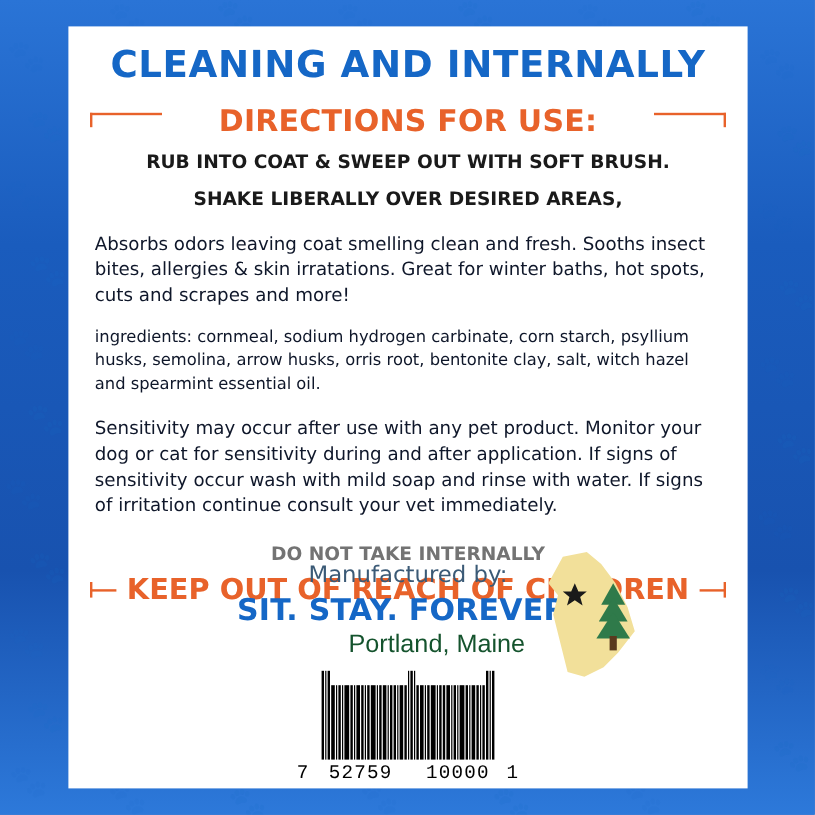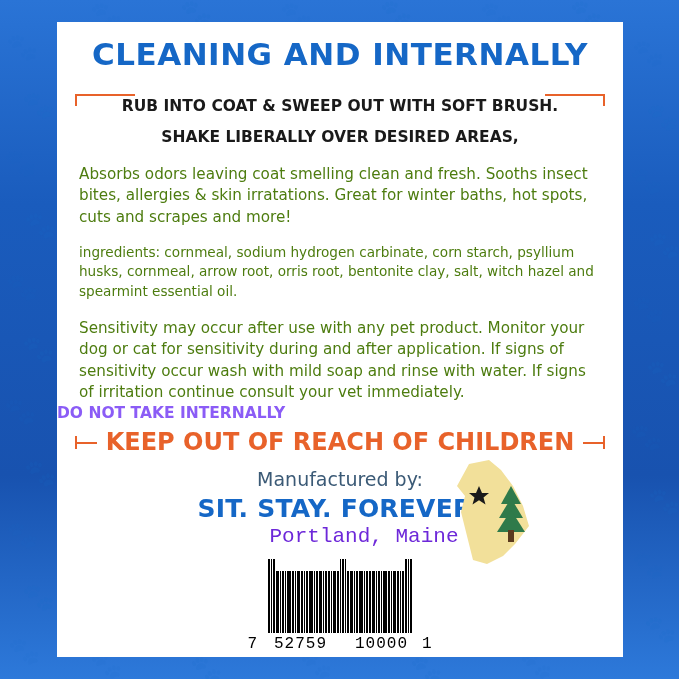--- a/index.html
+++ b/index.html
@@ -108,36 +108,38 @@
     text-align: center;
     color: #1a1a1a;
     font-weight: bold;
     font-size: 15.5px;
     line-height: 1.35;
     margin: 10px 28px 0 28px;
     font-family: "DejaVu Sans", sans-serif;
   }
 
   .body-text {
-    color: #4d7c0f;
+    color: #0f172a;
     font-size: 15.2px;
     line-height: 1.42;
     margin: 16px 22px 0 22px;
     font-family: "DejaVu Sans", sans-serif;
   }
   .body-text.small {
     font-size: 13.6px;
     line-height: 1.45;
     margin-top: 14px;
   }
 
   .warn {
-    color: #8b5cf6;
+    text-align: center;
+    color: #737373;
     font-weight: bold;
     font-size: 15.5px;
+    margin-top: 20px;
     font-family: "DejaVu Sans", sans-serif;
   }
 
   .keepout-wrap {
     position: relative;
     margin: 6px 18px 0 18px;
   }
   .keepout-wrap::before,
   .keepout-wrap::after {
     content: "";
@@ -181,24 +183,24 @@
   }
   .brand {
     color: #1567c6;
     font-size: 25px;
     font-weight: bold;
     letter-spacing: 0.2px;
     margin-top: 4px;
     font-family: "DejaVu Sans", sans-serif;
   }
   .city {
-    color: #6d28d9;
+    color: #14532d;
     font-size: 21px;
     margin-top: 2px;
-    font-family: Liberation Mono, monospace;
+    font-family: Liberation Sans, sans-serif;
     padding-left: 48px;
   }
   .maine {
     position: absolute;
     right: 70px;
     top: 420px;
     width: 110px;
     height: 110px;
   }
 
@@ -284,28 +286,29 @@
   </div>
 
   <div class="card">
     <div class="card-inner">
 
       <div class="title">CLEANING AND INTERNALLY</div>
 
       <div class="bracket-wrap">
         <span class="bracket-tick-l"></span>
         <span class="bracket-tick-r"></span>
+        <div class="directions">DIRECTIONS FOR USE:</div>
       </div>
 
       <div class="shake">RUB INTO COAT &amp; SWEEP OUT WITH SOFT BRUSH.</div>
       <div class="shake">SHAKE LIBERALLY OVER DESIRED AREAS,</div>
 
       <div class="body-text">Absorbs odors leaving coat smelling clean and fresh. Sooths insect bites, allergies &amp; skin irratations. Great for winter baths, hot spots, cuts and scrapes and more!</div>
 
-      <div class="body-text small">ingredients: cornmeal, sodium hydrogen carbinate, corn starch, psyllium husks, cornmeal, arrow root, orris root, bentonite clay, salt, witch hazel and spearmint essential oil.</div>
+      <div class="body-text small">ingredients: cornmeal, sodium hydrogen carbinate, corn starch, psyllium husks, semolina, arrow husks, orris root, bentonite clay, salt, witch hazel and spearmint essential oil.</div>
 
       <div class="body-text">Sensitivity may occur after use with any pet product. Monitor your dog or cat for sensitivity during and after application. If signs of sensitivity occur wash with mild soap and rinse with water. If signs of irritation continue consult your vet immediately.</div>
 
       <div class="warn">DO NOT TAKE INTERNALLY</div>
 
       <div class="keepout-wrap">
         <span class="keepout-tick-l"></span>
         <span class="keepout-tick-r"></span>
         <div class="keepout">KEEP OUT OF REACH OF CHILDREN</div>
       </div>

